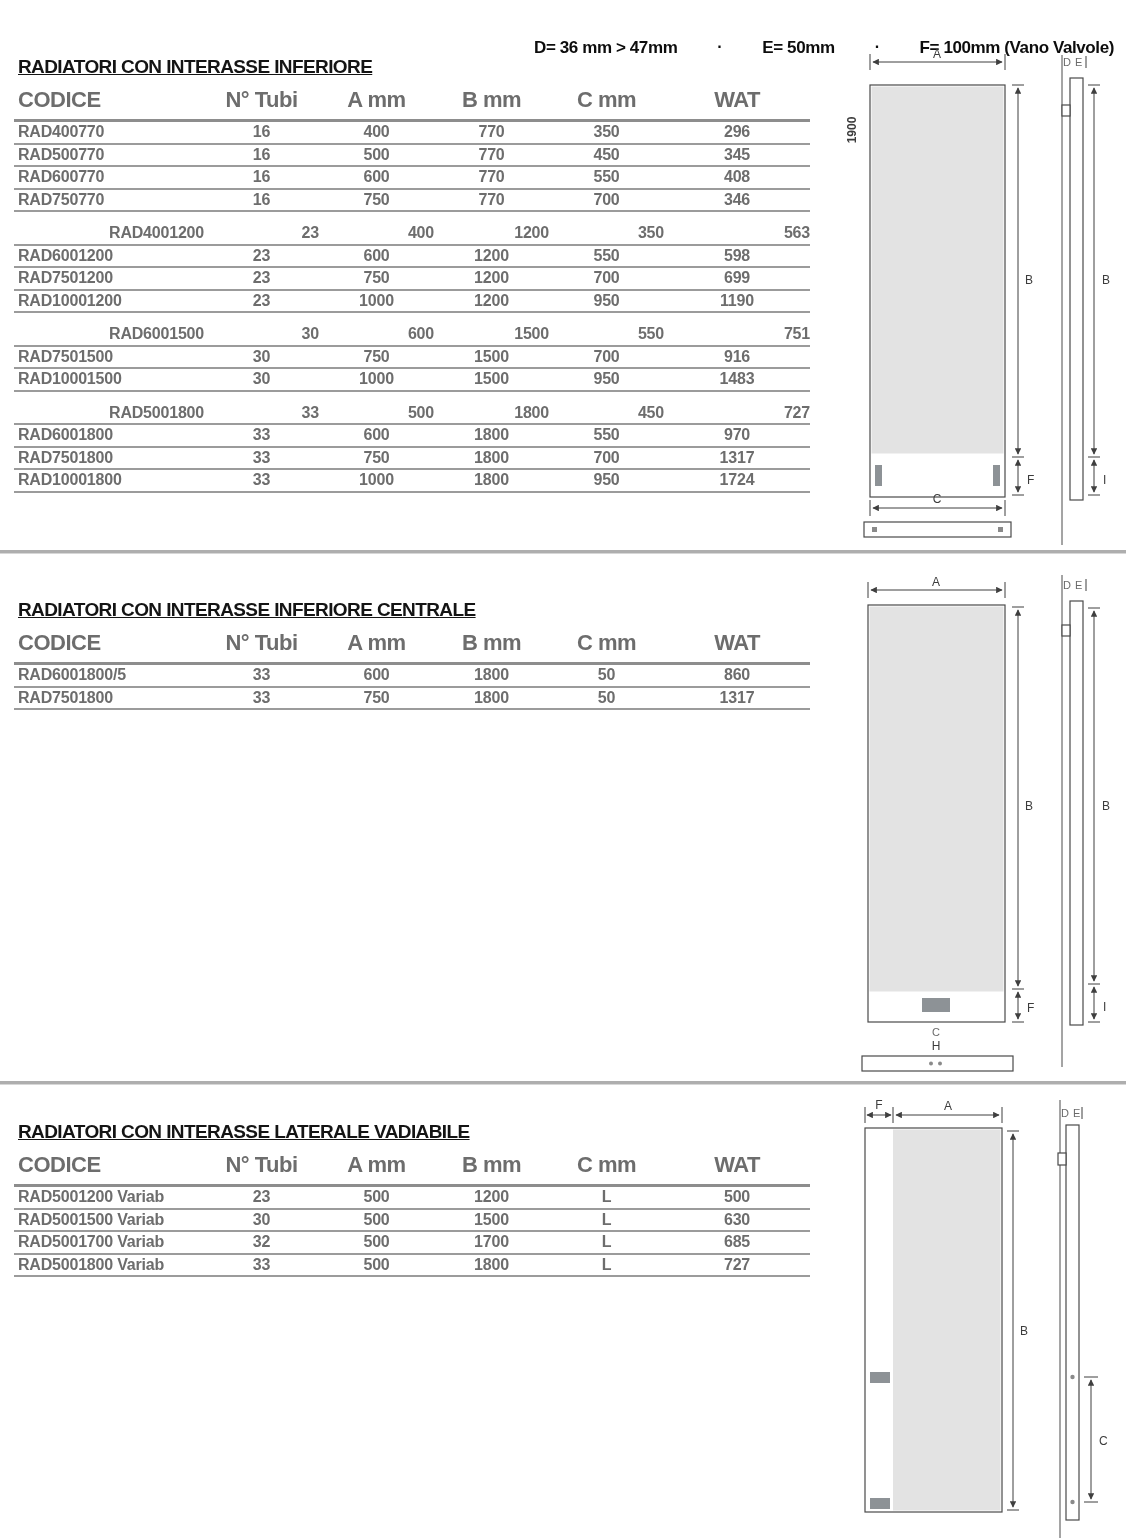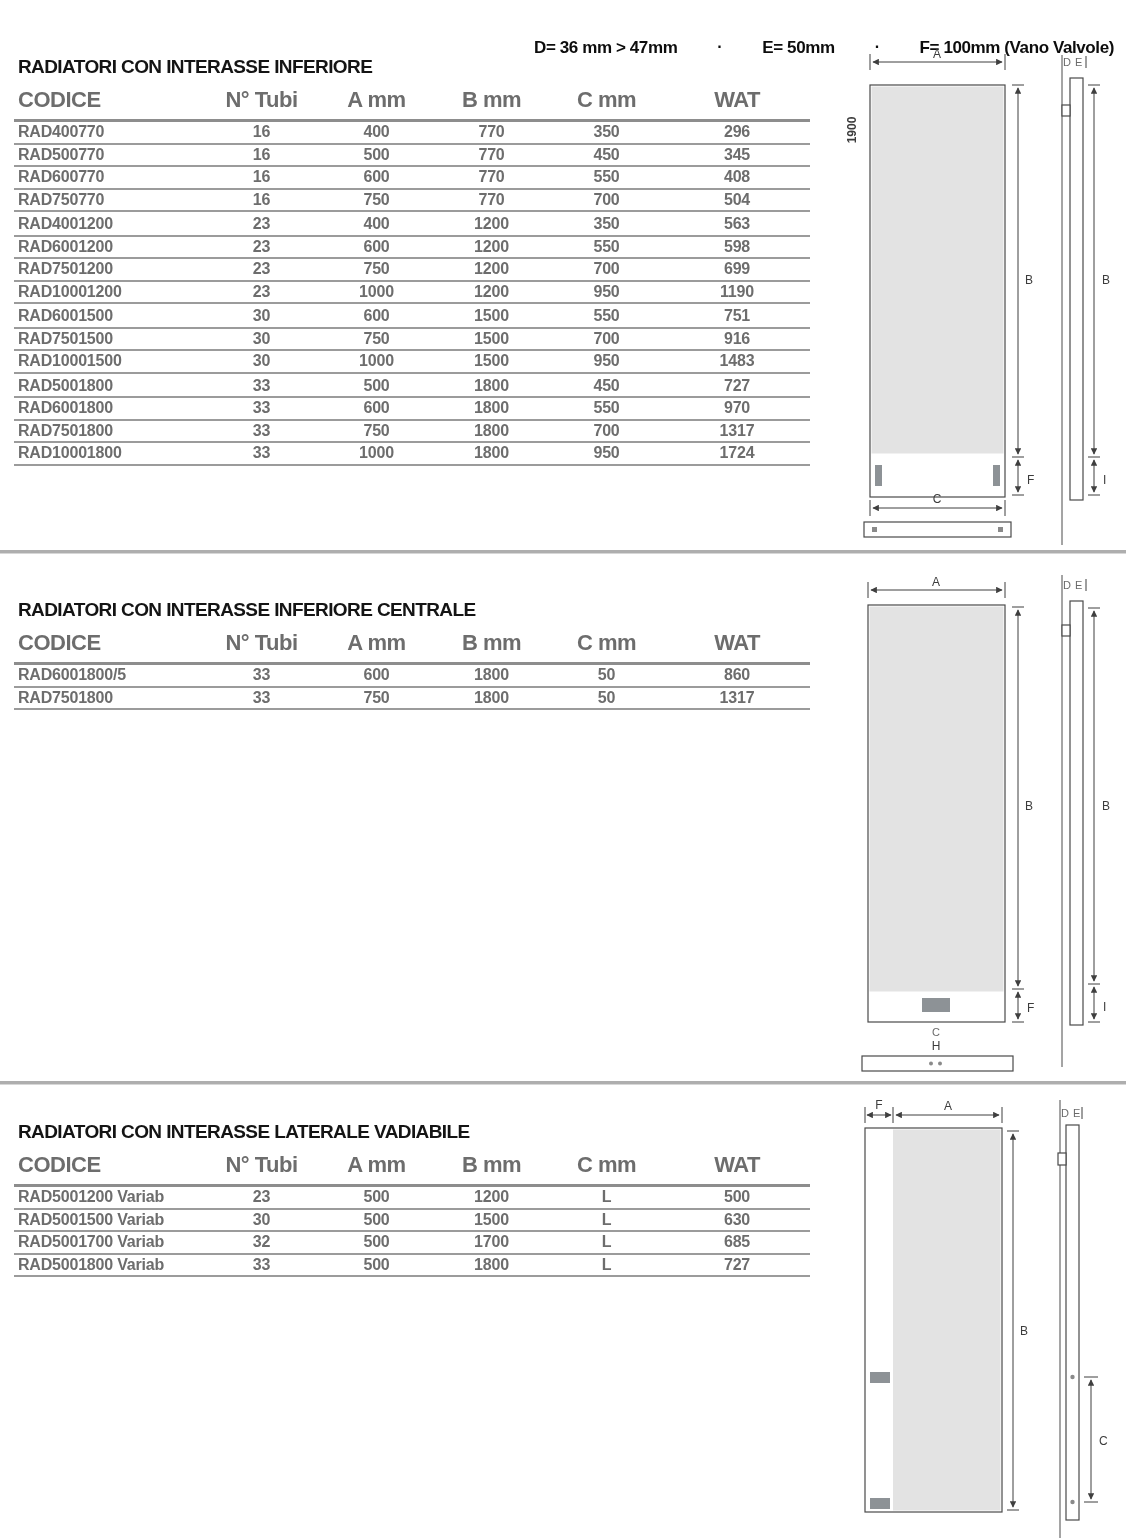--- a/index.html
+++ b/index.html
@@ -10,37 +10,37 @@
   .specs-header { position:absolute; top:10px; right:12px; display:flex;
                   align-items:flex-end; gap:40px; font-weight:bold; font-size:17px;
                   color:#0d0d0d; letter-spacing:-0.4px; white-space:nowrap;margin-top:28px; }
   .specs-header .dot { font-size:16px; transform:translateY(-2px); }
 
   
   .section { position:absolute; left:14px; width:800px; }
   #sec1 { top:56px; } #sec2 { top:599px; } #sec3 { top:1121px; }
 
   .sec-title { margin:0 0 3px 4px; font-size:19px; font-weight:bold;
-               letter-spacing:-0.6px; color:#141414; }
+               letter-spacing:-0.6px; color:#141414;text-decoration:underline; }
 
   table.spec { border-collapse:collapse; table-layout:fixed; width:796px;margin-top:8px; }
   table.spec col.c1 { width:190px; } table.spec col.c2 { width:115px; }
   table.spec col.c3 { width:115px; } table.spec col.c4 { width:115px; }
   table.spec col.c5 { width:115px; } table.spec col.c6 { width:146px; }
 
   table.spec th { font-size:22px; font-weight:bold; color:#6d6d6d;
                   letter-spacing:-0.5px; text-align:center; padding:1px 0 6px 0;
                   border-bottom:3px solid #8d8d8d; }
   table.spec th:first-child { text-align:left; padding-left:4px; }
 
   table.spec td { font-size:16px; font-weight:bold; color:#6d6d6d;
                   letter-spacing:-0.2px; text-align:center; height:20.5px;
                   line-height:20px; padding:0; border-bottom:2px solid #9b9b9b; }
   table.spec td:first-child { text-align:left; padding-left:4px; }
-  table.spec tbody ~ tbody tr:first-child td { padding-top:2px; }
+  table.spec tbody ~ tbody tr:first-child td { padding-top:11px;text-align:right; }
 
   
   .divider { position:absolute; left:0; width:1126px; height:3px;
              background:#aeaeae; border-bottom:1px solid #d7d7d7; }
   #div1 { top:550px; } #div2 { top:1081px; }
 
   
   .diagram { position:absolute; left:828px; }
   #diag1 { top:40px; } #diag2 { top:565px; } #diag3 { top:1095px; }
 
@@ -111,21 +111,21 @@
           <td>770</td>
           <td>550</td>
           <td>408</td>
         </tr>
         <tr>
           <td>RAD750770</td>
           <td>16</td>
           <td>750</td>
           <td>770</td>
           <td>700</td>
-          <td>504</td>
+          <td>346</td>
         </tr>
       </tbody>
     <tbody>
         <tr>
           <td>RAD4001200</td>
           <td>23</td>
           <td>400</td>
           <td>1200</td>
           <td>350</td>
           <td>563</td>

